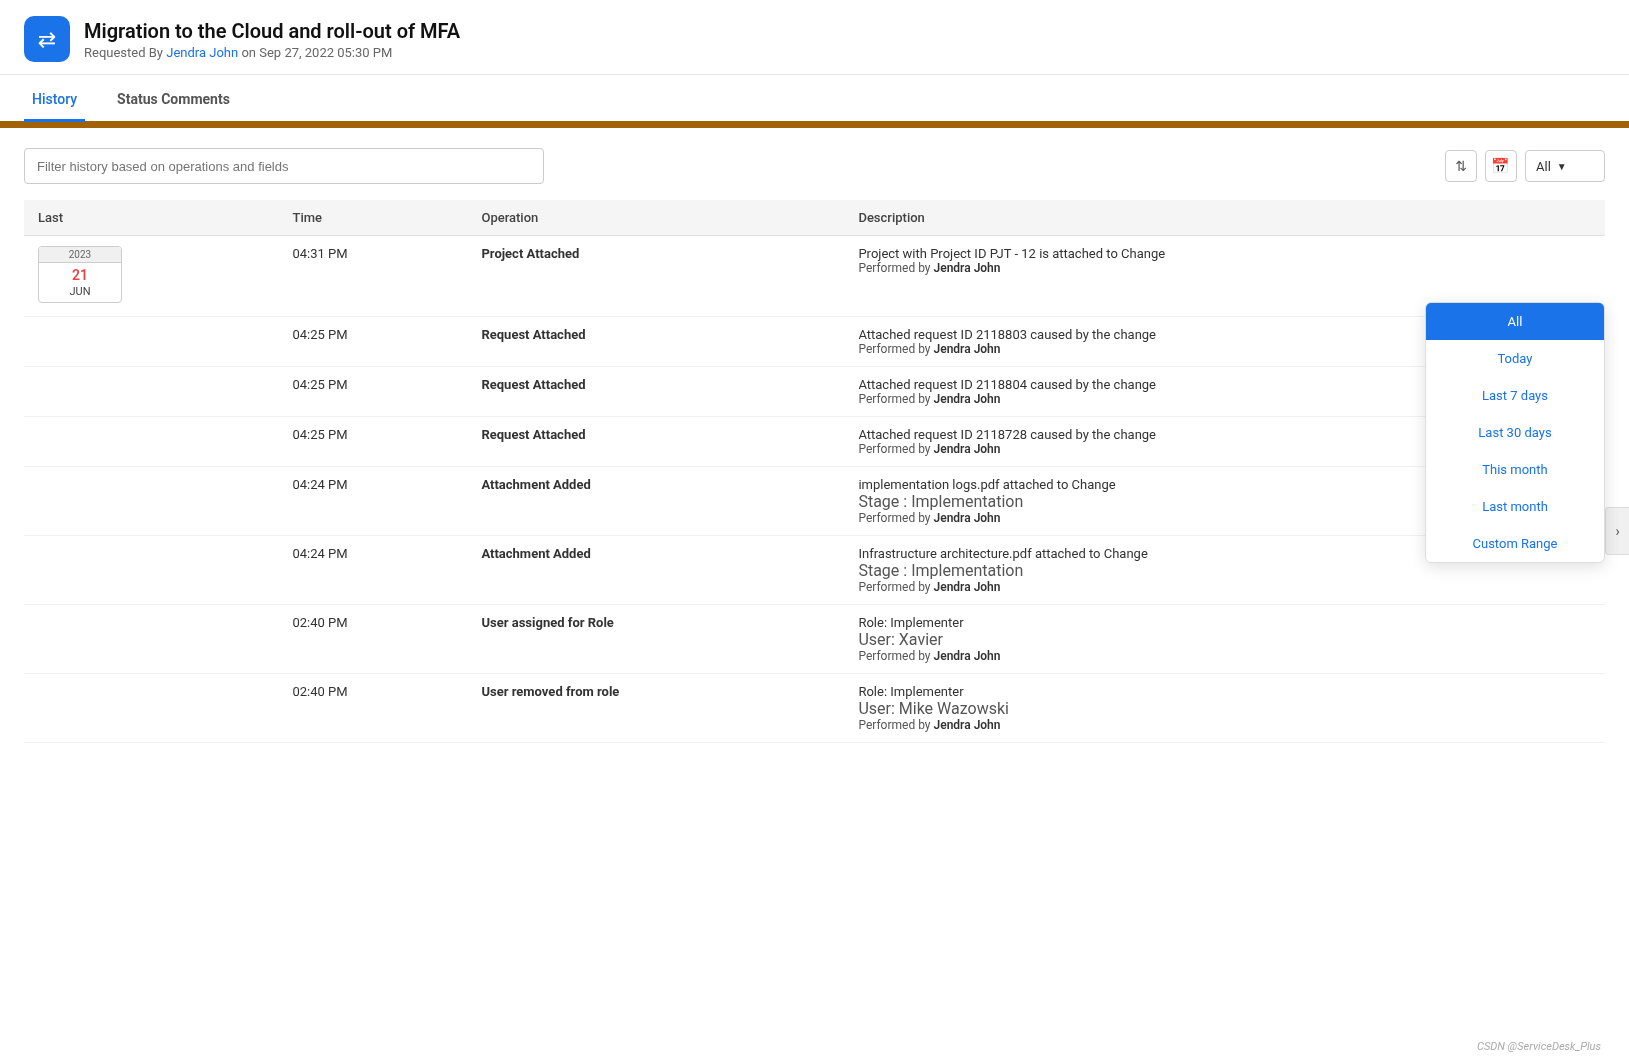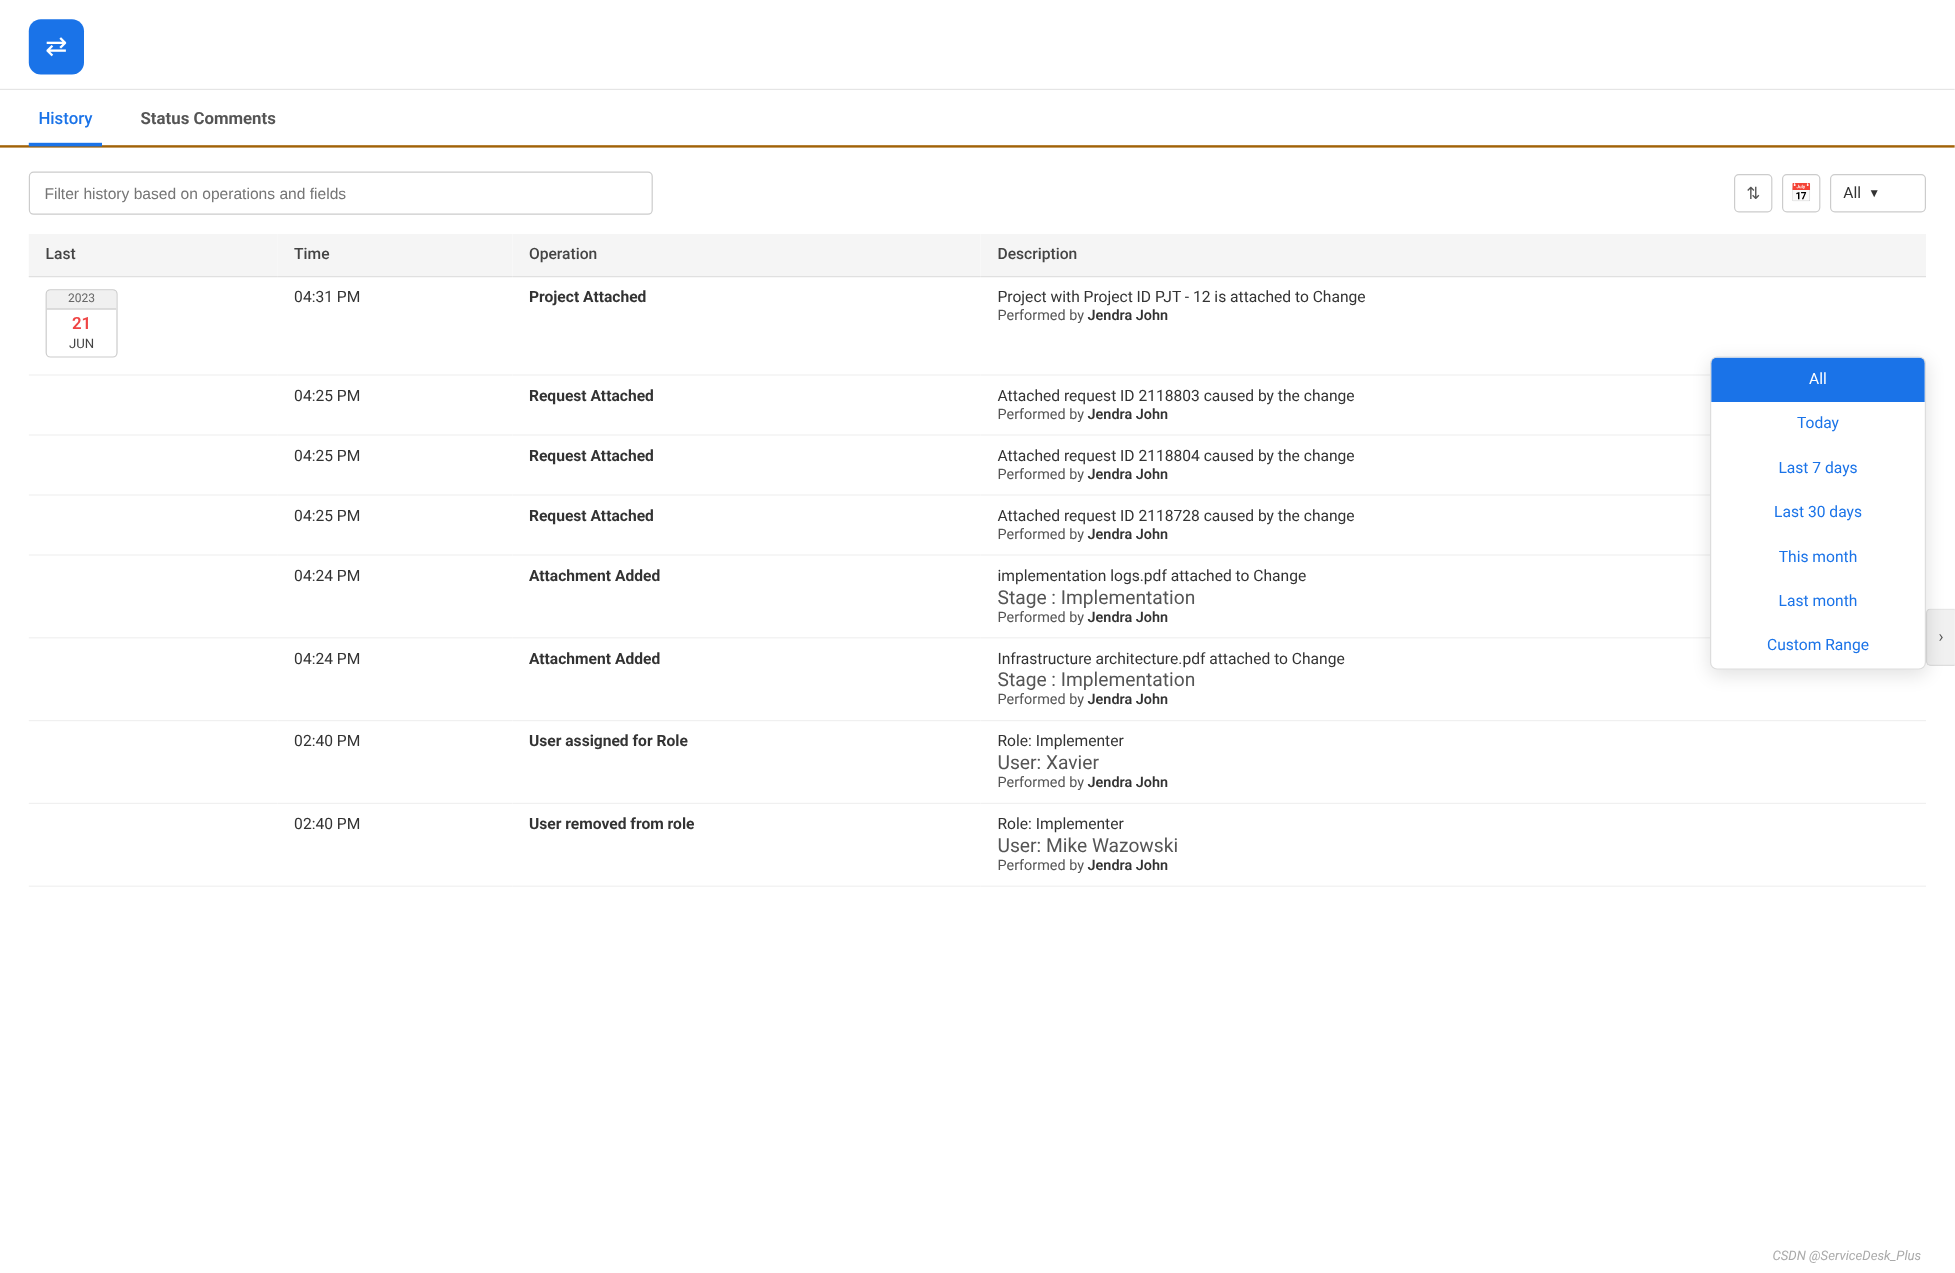--- a/index.html
+++ b/index.html
@@ -43,21 +43,21 @@
       margin-top: 2px;
     }
     .header-meta a {
       color: #1a73e8;
       text-decoration: none;
     }
 
     
     .tabs-bar {
       display: flex;
-      border-bottom: 2px solid #a16207;
+      border-bottom: 7px solid #a16207;
       padding: 0 24px;
       margin-top: 4px;
     }
     .tab-item {
       padding: 12px 8px;
       margin-right: 24px;
       cursor: pointer;
       font-size: 14px;
       color: #555;
       border-bottom: 3px solid transparent;
@@ -161,21 +161,21 @@
       vertical-align: top;
       font-size: 13px;
     }
 
     
     .date-badge {
       display: inline-block;
       border: 1px solid #ccc;
       border-radius: 4px;
       text-align: center;
-      width: 60px;
+      width: 84px;
       overflow: hidden;
     }
     .date-badge-year {
       background: #f0f0f0;
       font-size: 10px;
       color: #666;
       padding: 2px 0;
       border-bottom: 1px solid #ccc;
     }
     .date-badge-day {
@@ -263,20 +263,28 @@
       color: #aaa;
       font-style: italic;
     }
   </style>
 </head>
 <body>
 
 <div class="app-header">
   <div class="app-logo">
     <span class="logo-icon">⇄</span>
+  </div>
+  <div class="header-text">
+    <h1>Migration to the Cloud and roll-out of MFA</h1>
+    <div class="header-meta">
+      <span>Requested By</span>
+      <a href="#">Jendra John</a>
+      <span>on Sep 27, 2022 05:30 PM</span>
+    </div>
   </div>
 </div>
 
 <div class="tabs-bar">
   <div class="tab-item active">History</div>
   <div class="tab-item">Status Comments</div>
 </div>
 
 <div class="content-area">
 

